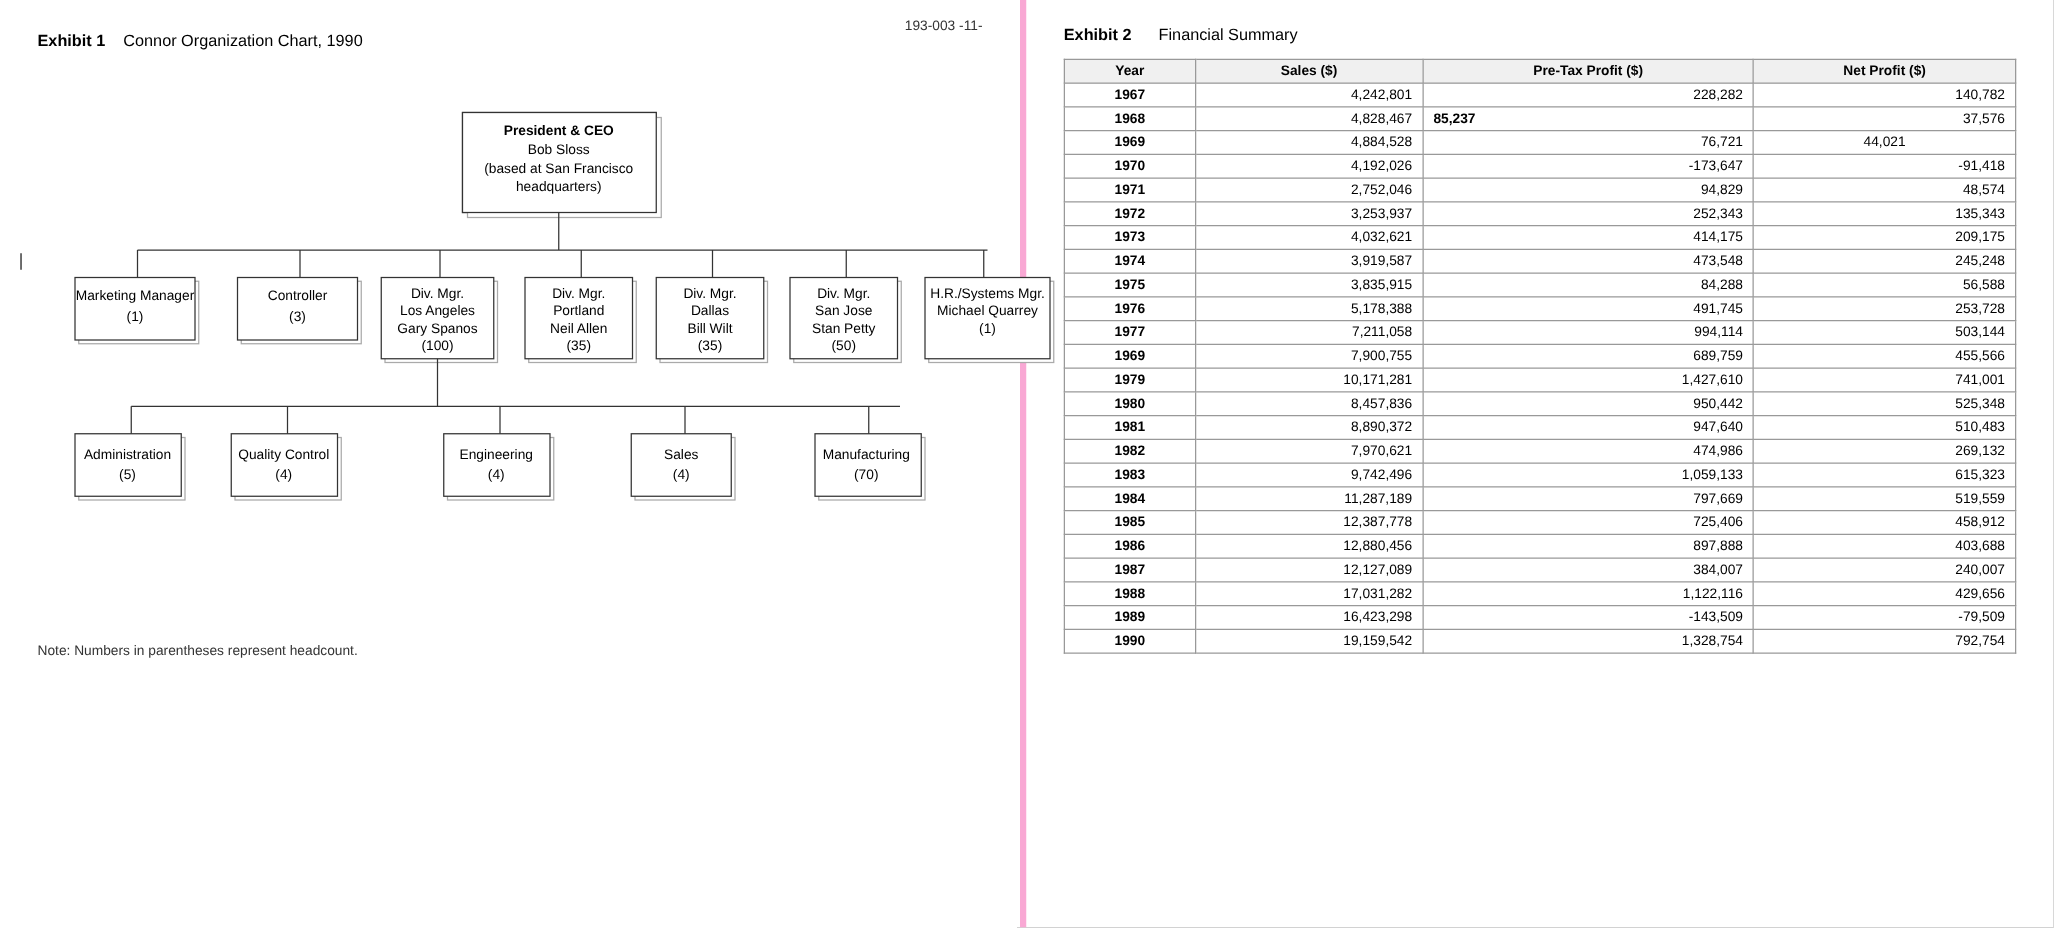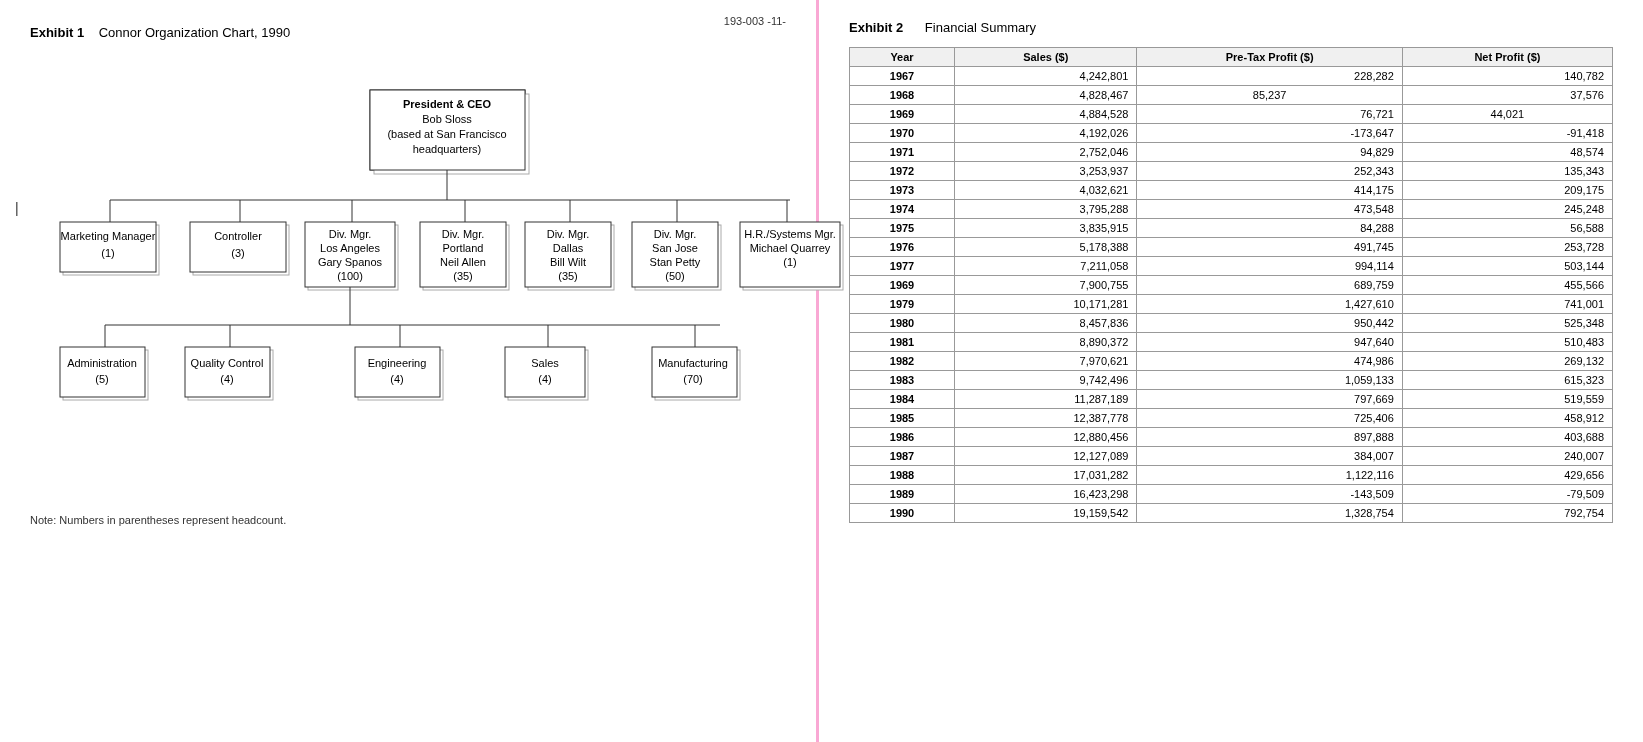--- a/index.html
+++ b/index.html
@@ -15,21 +15,21 @@
       width: 816px;
       min-height: 742px;
       padding: 20px 30px;
       position: relative;
     }
     .page-right {
       background: #fff;
       flex: 1;
       min-height: 742px;
       padding: 20px 30px;
-      border-left: 3px solid #f9a8d4;
+      border-left: 5px solid #f9a8d4;
     }
     .page-number {
       position: absolute;
       top: 15px;
       right: 30px;
       font-size: 11px;
       color: #333;
     }
     .exhibit-title {
       font-size: 13px;
@@ -225,21 +225,21 @@
     <tbody id="fin-table-body">
     <tr>
           <td style="text-align: center;">1967</td>
           <td style="text-align: right;">4,242,801</td>
           <td style="text-align: right;">228,282</td>
           <td style="text-align: right;">140,782</td>
         </tr>
         <tr>
           <td style="text-align: center;">1968</td>
           <td style="text-align: right;">4,828,467</td>
-          <td style="text-align: center;">85,237</td>
+          <td style="text-align: left; font-weight: bold;">85,237</td>
           <td style="text-align: right;">37,576</td>
         </tr>
         <tr>
           <td style="text-align: center;">1969</td>
           <td style="text-align: right;">4,884,528</td>
           <td style="text-align: right;">76,721</td>
           <td style="text-align: center;">44,021</td>
         </tr>
         <tr>
           <td style="text-align: center;">1970</td>
@@ -260,21 +260,21 @@
           <td style="text-align: right;">135,343</td>
         </tr>
         <tr>
           <td style="text-align: center;">1973</td>
           <td style="text-align: right;">4,032,621</td>
           <td style="text-align: right;">414,175</td>
           <td style="text-align: right;">209,175</td>
         </tr>
         <tr>
           <td style="text-align: center;">1974</td>
-          <td style="text-align: right;">3,795,288</td>
+          <td style="text-align: right;">3,919,587</td>
           <td style="text-align: right;">473,548</td>
           <td style="text-align: right;">245,248</td>
         </tr>
         <tr>
           <td style="text-align: center;">1975</td>
           <td style="text-align: right;">3,835,915</td>
           <td style="text-align: right;">84,288</td>
           <td style="text-align: right;">56,588</td>
         </tr>
         <tr>

